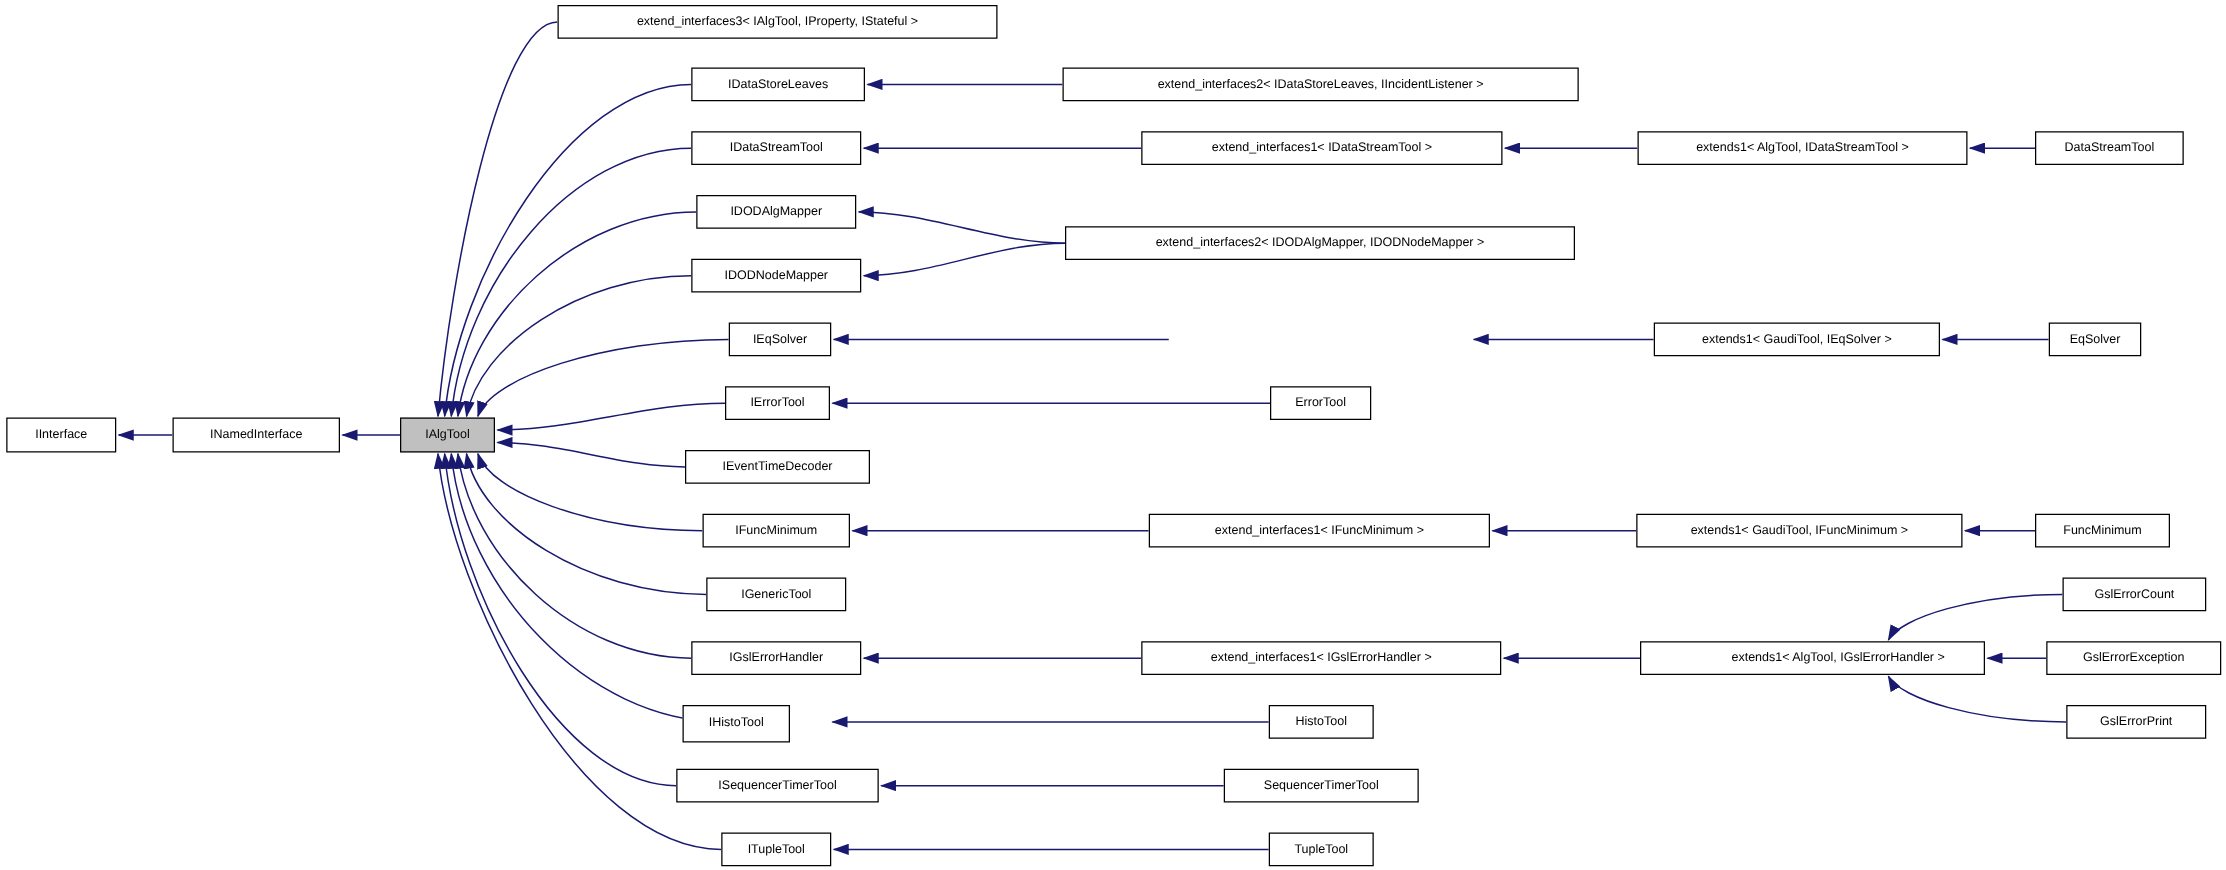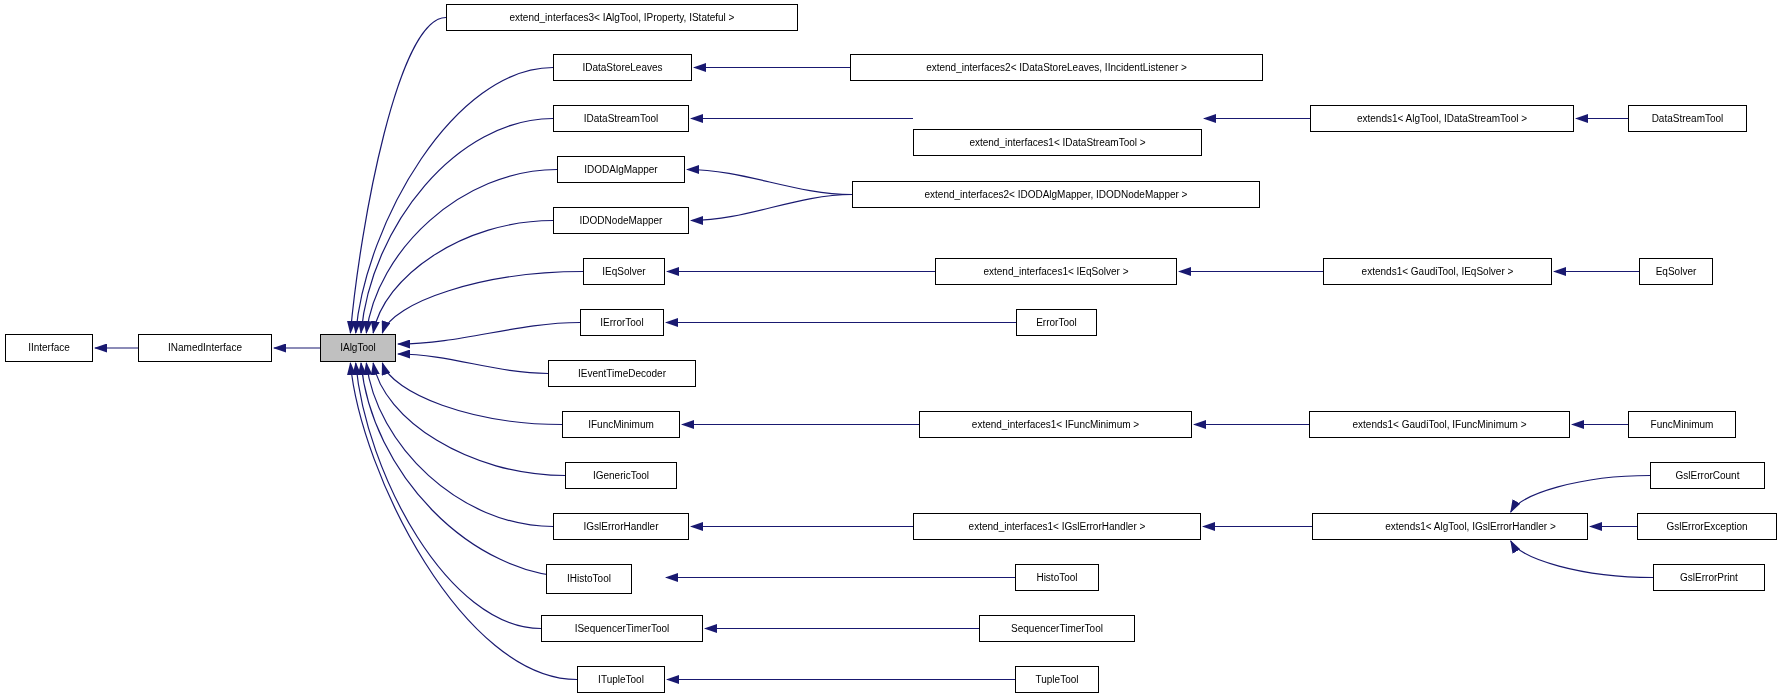--- a/index.html
+++ b/index.html
@@ -76,28 +76,27 @@
       <path d="M 1015,679.5 L 667,679.5" class="edge" marker-end="url(#arrow)"></path>
     </svg>
   <div class="nodes-layer" id="nodes">
       <div class="node" style="left: 5px; top: 334px; min-width: 88px; height: 28px;">IInterface</div>
       <div class="node" style="left: 138px; top: 334px; min-width: 134px; height: 28px;">INamedInterface</div>
       <div class="node highlight" style="left: 320px; top: 334px; min-width: 76px; height: 28px;">IAlgTool</div>
       <div class="node" style="left: 446px; top: 4px; min-width: 352px; height: 27px;">extend_interfaces3&lt; IAlgTool, IProperty, IStateful &gt;</div>
       <div class="node" style="left: 553px; top: 54px; min-width: 139px; height: 27px;">IDataStoreLeaves</div>
       <div class="node" style="left: 850px; top: 54px; min-width: 413px; height: 27px;">extend_interfaces2&lt; IDataStoreLeaves, IIncidentListener &gt;</div>
       <div class="node" style="left: 553px; top: 105px; min-width: 136px; height: 27px;">IDataStreamTool</div>
-      <div class="node" style="left: 913px; top: 105px; min-width: 289px; height: 27px; margin-top: 24px;">extend_interfaces1&lt; IDataStreamTool &gt;</div>
+      <div class="node" style="left: 913px; top: 105px; min-width: 289px; height: 27px;">extend_interfaces1&lt; IDataStreamTool &gt;</div>
       <div class="node" style="left: 1310px; top: 105px; min-width: 264px; height: 27px;">extends1&lt; AlgTool, IDataStreamTool &gt;</div>
       <div class="node" style="left: 1628px; top: 105px; min-width: 119px; height: 27px;">DataStreamTool</div>
       <div class="node" style="left: 557px; top: 156px; min-width: 128px; height: 27px;">IDODAlgMapper</div>
       <div class="node" style="left: 553px; top: 207px; min-width: 136px; height: 27px;">IDODNodeMapper</div>
       <div class="node" style="left: 852px; top: 181px; min-width: 408px; height: 27px;">extend_interfaces2&lt; IDODAlgMapper, IDODNodeMapper &gt;</div>
       <div class="node" style="left: 583px; top: 258px; min-width: 82px; height: 27px;">IEqSolver</div>
-      <div class="node" style="left: 935px; top: 258px; min-width: 242px; height: 27px;">extend_interfaces1&lt; IEqSolver &gt;</div>
       <div class="node" style="left: 1323px; top: 258px; min-width: 229px; height: 27px;">extends1&lt; GaudiTool, IEqSolver &gt;</div>
       <div class="node" style="left: 1639px; top: 258px; min-width: 74px; height: 27px;">EqSolver</div>
       <div class="node" style="left: 580px; top: 309px; min-width: 84px; height: 27px;">IErrorTool</div>
       <div class="node" style="left: 1016px; top: 309px; min-width: 81px; height: 27px;">ErrorTool</div>
       <div class="node" style="left: 548px; top: 360px; min-width: 148px; height: 27px;">IEventTimeDecoder</div>
       <div class="node" style="left: 562px; top: 411px; min-width: 118px; height: 27px;">IFuncMinimum</div>
       <div class="node" style="left: 919px; top: 411px; min-width: 273px; height: 27px;">extend_interfaces1&lt; IFuncMinimum &gt;</div>
       <div class="node" style="left: 1309px; top: 411px; min-width: 261px; height: 27px;">extends1&lt; GaudiTool, IFuncMinimum &gt;</div>
       <div class="node" style="left: 1628px; top: 411px; min-width: 108px; height: 27px;">FuncMinimum</div>
       <div class="node" style="left: 565px; top: 462px; min-width: 112px; height: 27px;">IGenericTool</div>

